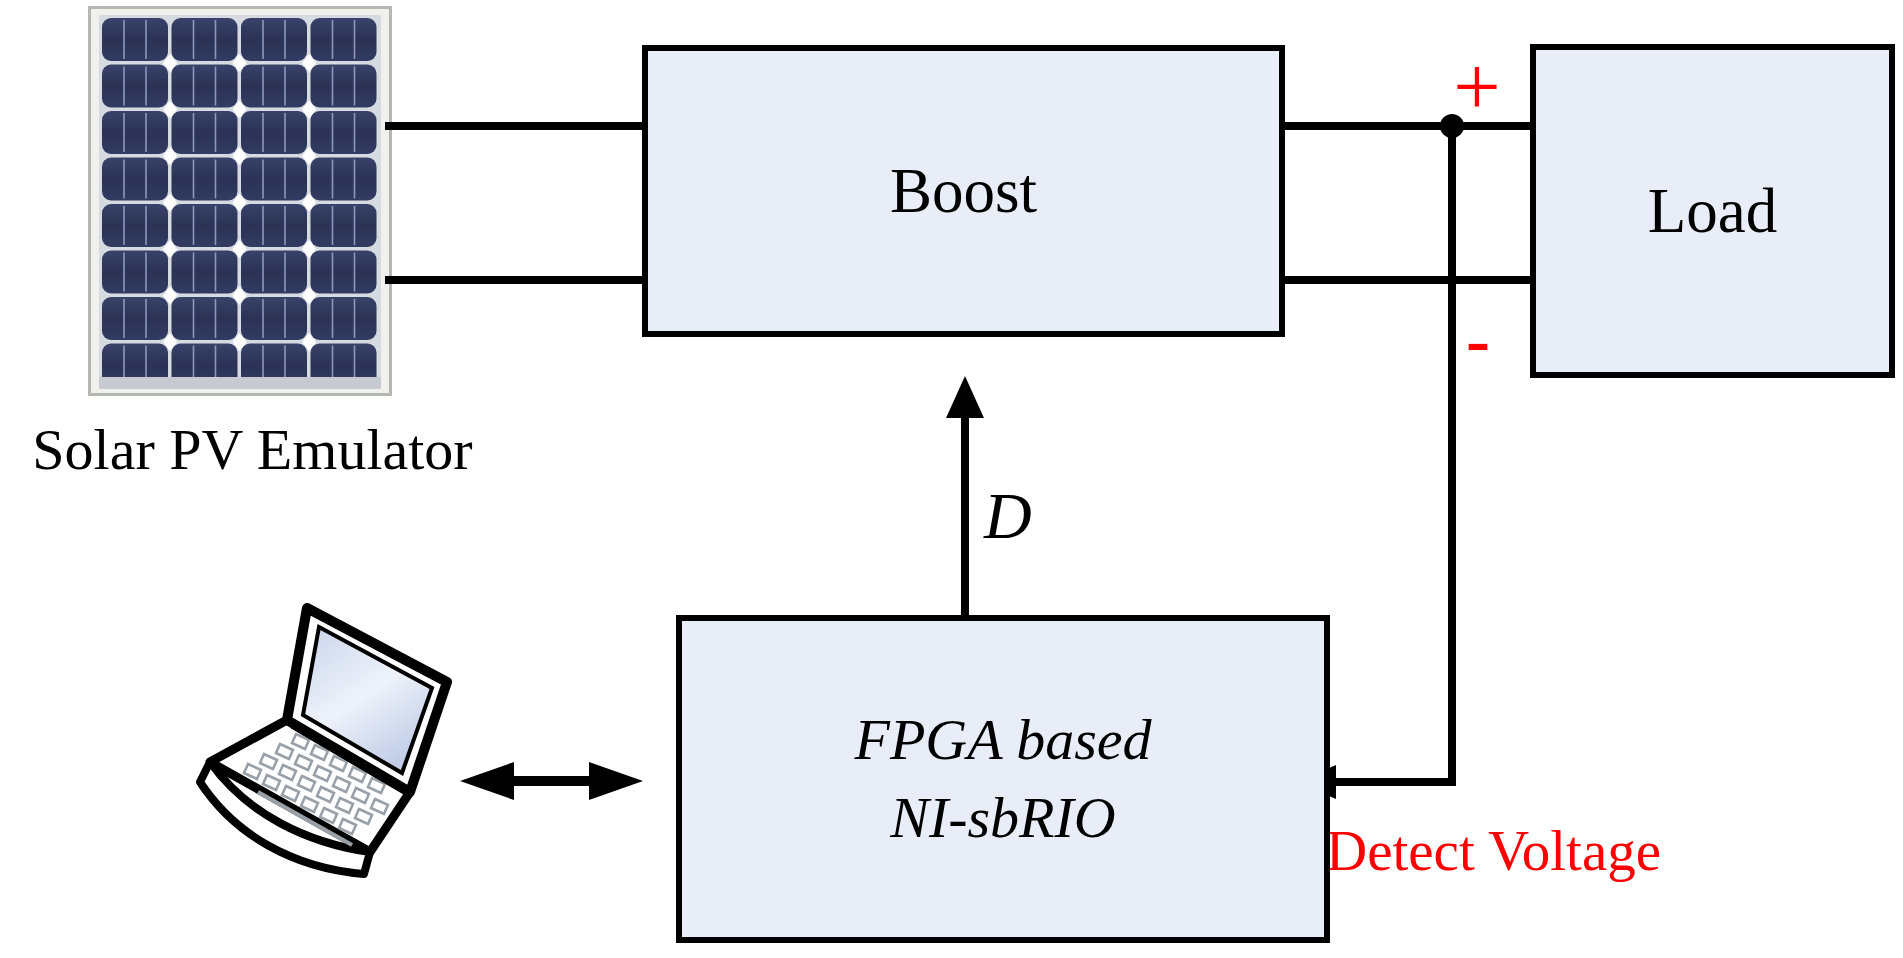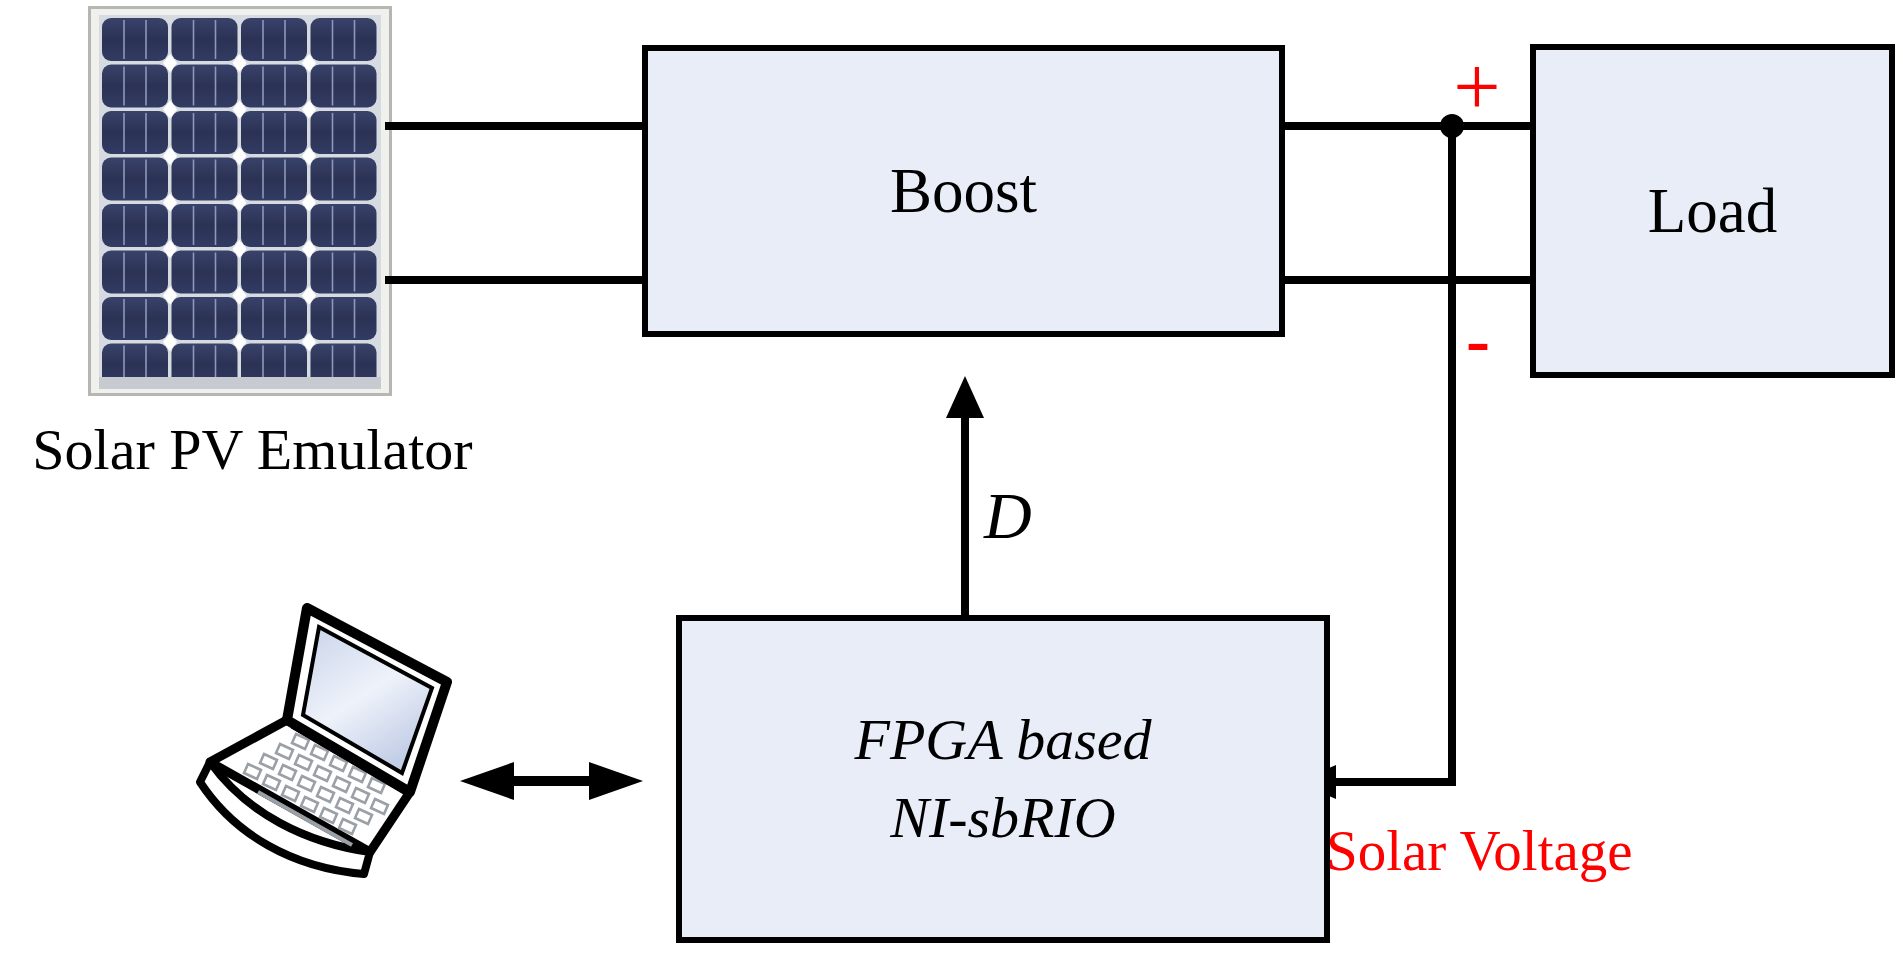--- a/index.html
+++ b/index.html
@@ -177,21 +177,21 @@
   </div>
 
   <div class="dot" style="left:1440px; top:114px;"></div>
 
   <div class="plus-sign">+</div>
   <div class="minus-sign">-</div>
 
   <div class="wire" style="left:1448px; top:126px; width:8px; height:660px;"></div>
   <div class="wire" style="left:1330px; top:778px; width:126px; height:8px;"></div>
   <div class="ah ah-left" style="left:1296px; top:765px;"></div>
-  <div class="detect-label">Solar Voltage</div>
+  <div class="detect-label">Detect Voltage</div>
 
   <div class="wire" style="left:961px; top:412px; width:8px; height:204px;"></div>
   <div class="ah ah-up" style="left:946px; top:376px;"></div>
   <div class="duty-label">D</div>
 
   <div class="block" style="left:642px; top:615px; width:654px; height:328px;margin-left:34px;">
     <div class="block-label italic">FPGA based</div>
     <div class="block-label italic">NI-sbRIO</div>
   </div>
 

